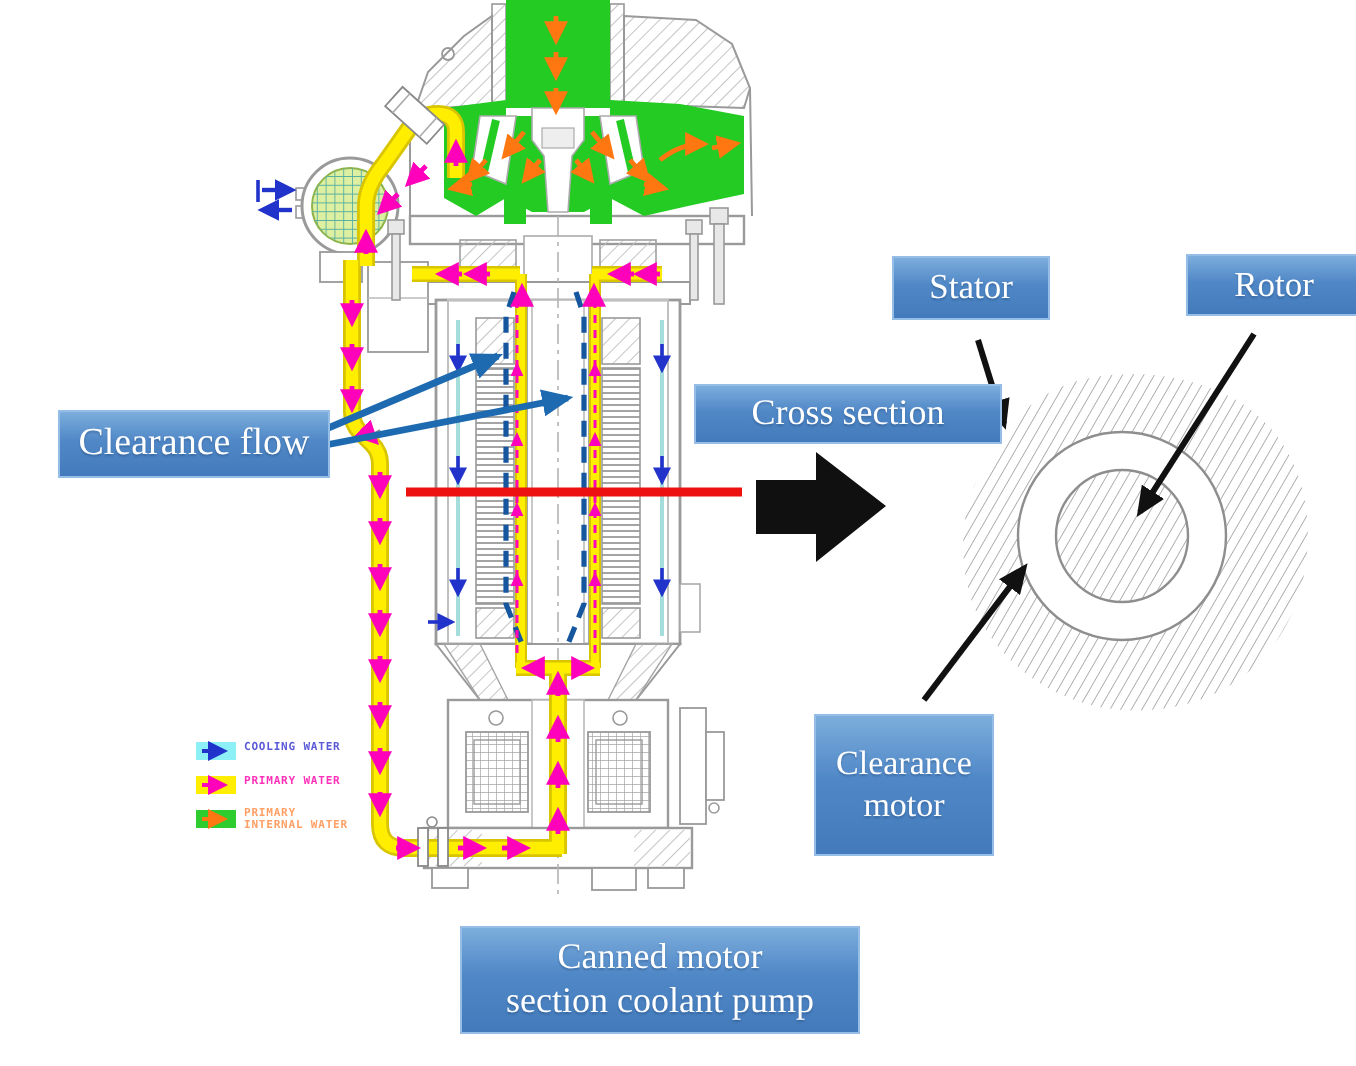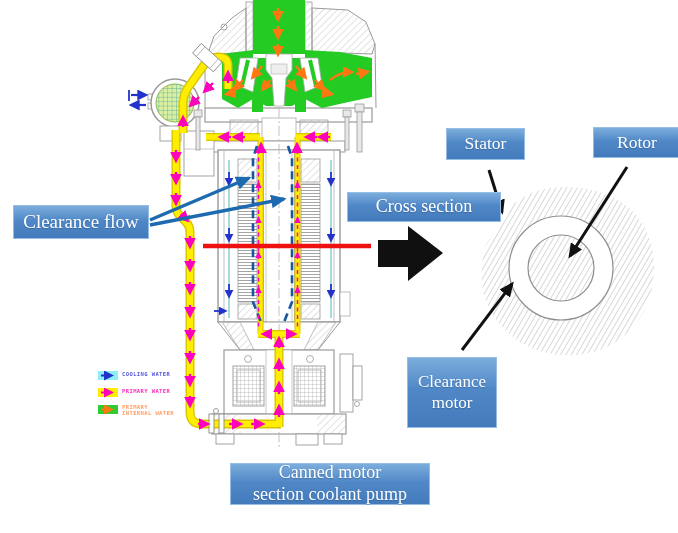--- a/index.html
+++ b/index.html
@@ -305,39 +305,39 @@
     <rect x="98" y="405" width="20" height="9" fill="#2ecc2e"></rect>
     <path d="M101 409.5 H111" stroke="#ff7711" stroke-width="2" fill="none" marker-end="url(#mOr)"></path>
   </g>
 </svg>
 
 <div class="legtxt" style="left:122px; top:371px; color:#5a5ad8">COOLING WATER</div>
 <div class="legtxt" style="left:122px; top:388px; color:#ff30b8">PRIMARY WATER</div>
 <div class="legtxt" style="left:122px; top:403.5px; color:#ffa066">PRIMARY</div>
 <div class="legtxt" style="left:122px; top:410px; color:#ffa066">INTERNAL WATER</div>
 
-<div class="plabel" style="left:13px; top:205px; width:136px; height:34px; font-size:19px">
+<div class="plabel" style="left:29px; top:205px; width:136px; height:34px; font-size:19px">
   <span>Clearance flow</span>
 </div>
 
 <div class="plabel" style="left:347px; top:192px; width:154px; height:30px; font-size:18px">
   <span>Cross section</span>
 </div>
 
 <div class="plabel" style="left:446px; top:128px; width:79px; height:32px; font-size:17.5px">
   <span>Stator</span>
 </div>
 
 <div class="plabel" style="left:593px; top:127px; width:88px; height:31px; font-size:17.5px">
   <span>Rotor</span>
 </div>
 
 <div class="plabel" style="left:407px; top:357px; width:90px; height:71px; font-size:17px">
   <span>Clearance</span>
   <span>motor</span>
 </div>
 
-<div class="plabel" style="left:230px; top:463px; width:200px; height:42px; font-size:18px">
+<div class="plabel" style="left:230px; top:463px; width:200px; height:54px; font-size:18px">
   <span>Canned motor</span>
   <span>section coolant pump</span>
 </div>
 
 </div>
 
 </body></html>

